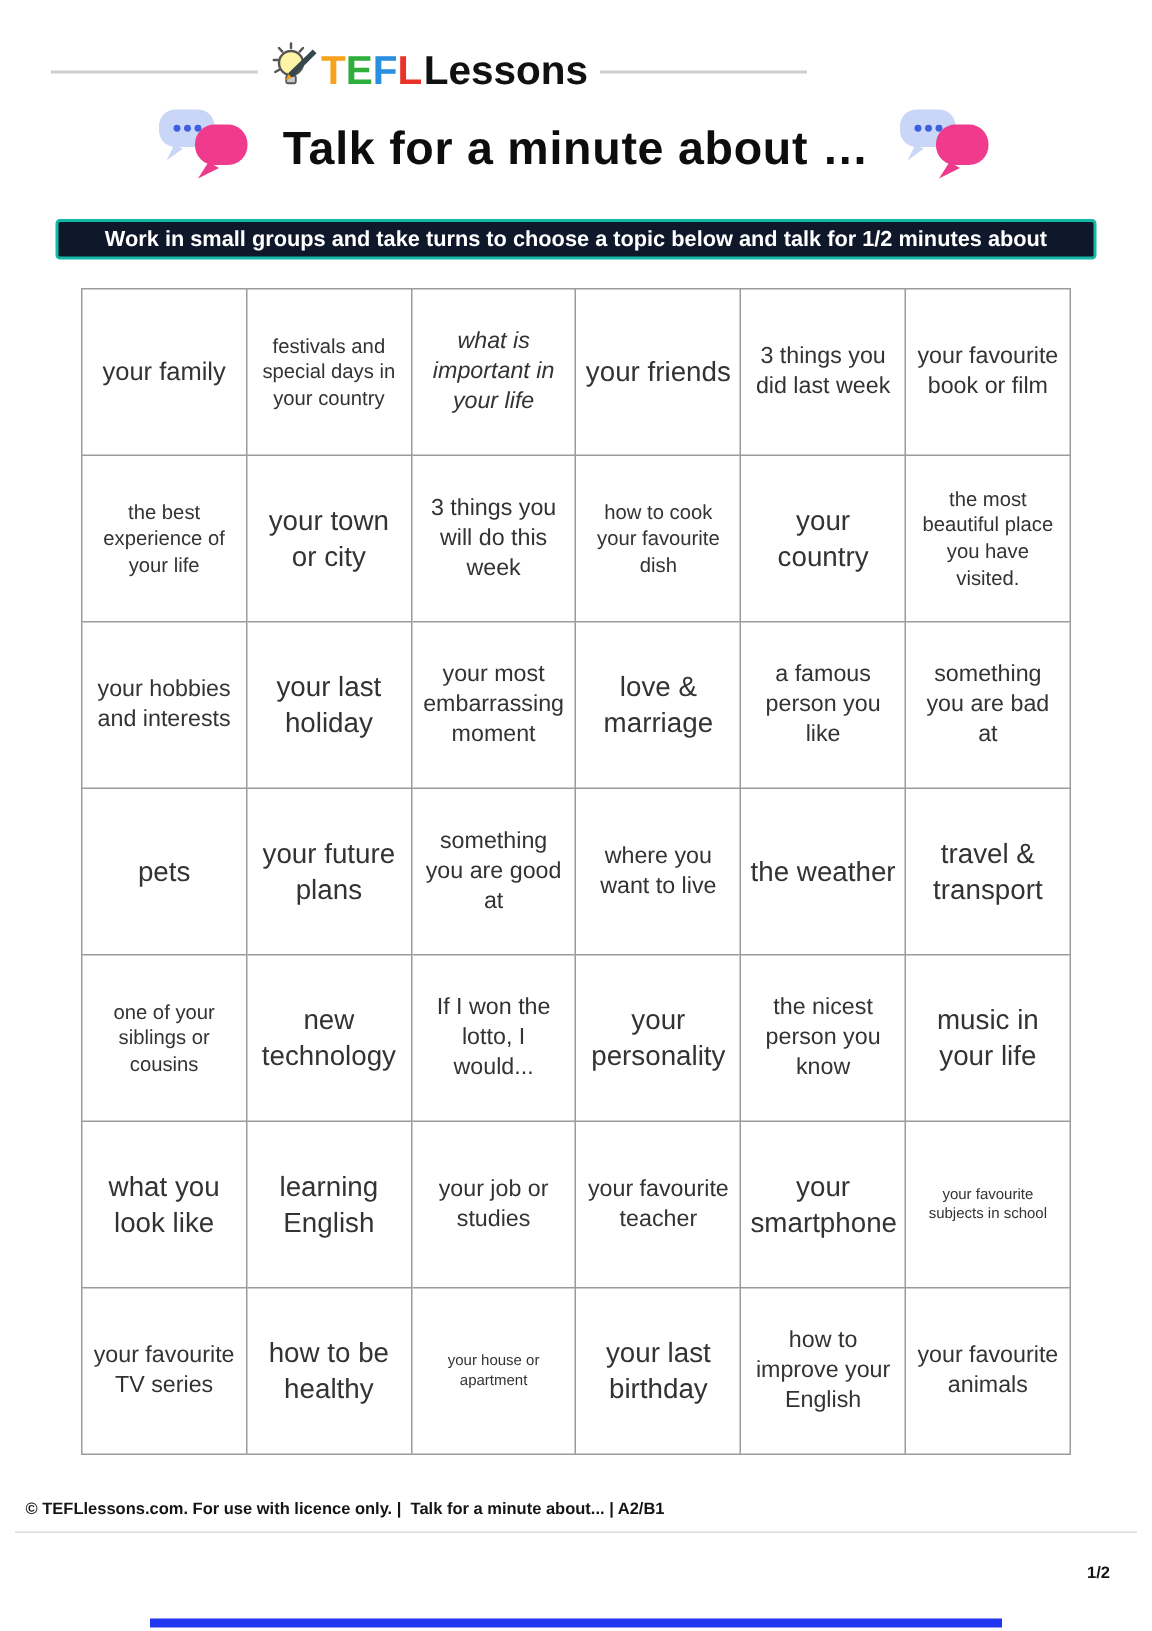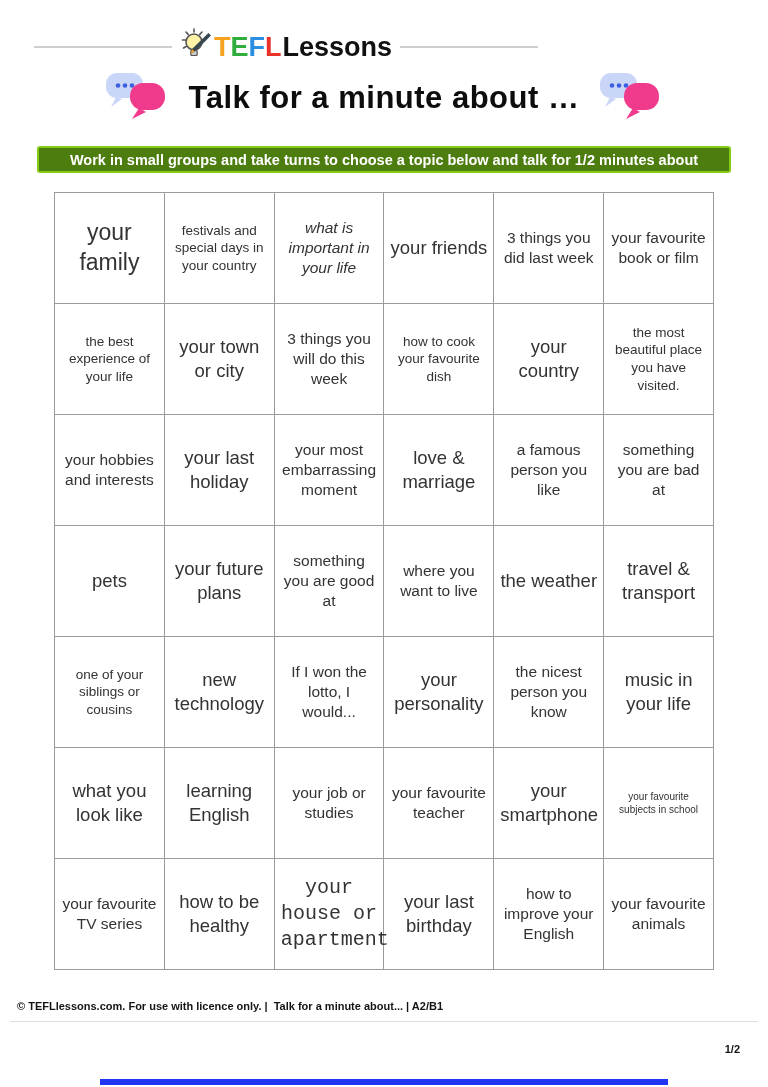--- a/index.html
+++ b/index.html
@@ -13,21 +13,21 @@
   .brand svg{margin-right:2px;}
   .brand-text{font-size:27px;font-weight:800;letter-spacing:0px;display:flex;align-items:baseline;}
   .brand-text .suffix{color:#111;margin-left:1px;}
 
   
   .title-row{position:absolute;top:72px;left:0;width:768px;display:flex;align-items:center;justify-content:center;gap:20px;}
   .page-title{font-size:31px;font-weight:800;color:#0d0d0d;letter-spacing:.5px;}
 
   
   .instruction{position:absolute;left:37px;top:146px;width:694px;box-sizing:border-box;height:27px;
-    background:#4d7c0f;border:2px solid #84cc16;border-radius:3px;
+    background:#0f172a;border:2px solid #14b8a6;border-radius:3px;
     color:#fff;font-weight:700;font-size:14.5px;display:flex;align-items:center;justify-content:center;text-align:right;}
 
   
   table.grid{position:absolute;left:54px;top:192px;width:660px;border-collapse:collapse;table-layout:fixed;}
   table.grid td{border:1px solid #9b9b9b;height:102px;text-align:center;vertical-align:middle;
     color:#333;padding:4px 6px;line-height:1.3;background:#fff;}
 
   
   .footer-divider{position:absolute;left:10px;top:1021px;width:748px;height:1px;background:#dedede;}
   .footer-left{position:absolute;left:17px;top:1000px;font-size:11px;font-weight:700;color:#141414;white-space:pre;}
@@ -91,21 +91,21 @@
     </span>
   </div>
 
   <div class="instruction">
     <span>Work in small groups and take turns to choose a topic below and talk for 1/2 minutes about</span>
   </div>
 
   <table class="grid">
     <tbody id="grid-body">
         <tr>
-          <td style="font-size: 23px;">your family</td>
+          <td style="font-size: 17px;">your family</td>
           <td style="font-size: 13.5px;">festivals and special days in your country</td>
           <td style="font-size: 15.5px; font-style: italic;">what is important in your life</td>
           <td style="font-size: 18.5px;">your friends</td>
           <td style="font-size: 15.5px;">3 things you did last week</td>
           <td style="font-size: 15.5px;">your favourite book or film</td>
         </tr>
         <tr>
           <td style="font-size: 13.5px;">the best experience of your life</td>
           <td style="font-size: 18.5px;">your town or city</td>
           <td style="font-size: 15.5px;">3 things you will do this week</td>
@@ -141,21 +141,21 @@
           <td style="font-size: 18.5px;">what you look like</td>
           <td style="font-size: 18.5px;">learning English</td>
           <td style="font-size: 15.5px;">your job or studies</td>
           <td style="font-size: 15.5px;">your favourite teacher</td>
           <td style="font-size: 18.5px;">your smartphone</td>
           <td style="font-size: 10px;">your favourite subjects in school</td>
         </tr>
         <tr>
           <td style="font-size: 15.5px;">your favourite TV series</td>
           <td style="font-size: 18.5px;">how to be healthy</td>
-          <td style="font-size: 20px; font-family: Liberation Mono, monospace;">your house or apartment</td>
+          <td style="font-size: 10px;">your house or apartment</td>
           <td style="font-size: 18.5px;">your last birthday</td>
           <td style="font-size: 15.5px;">how to improve your English</td>
           <td style="font-size: 15.5px;">your favourite animals</td>
         </tr>
       </tbody>
   </table>
 
   <div class="footer-divider"></div>
   <div class="footer-left">© TEFLlessons.com. For use with licence only. |  Talk for a minute about... | A2/B1</div>
   <div class="footer-page">1/2</div>

